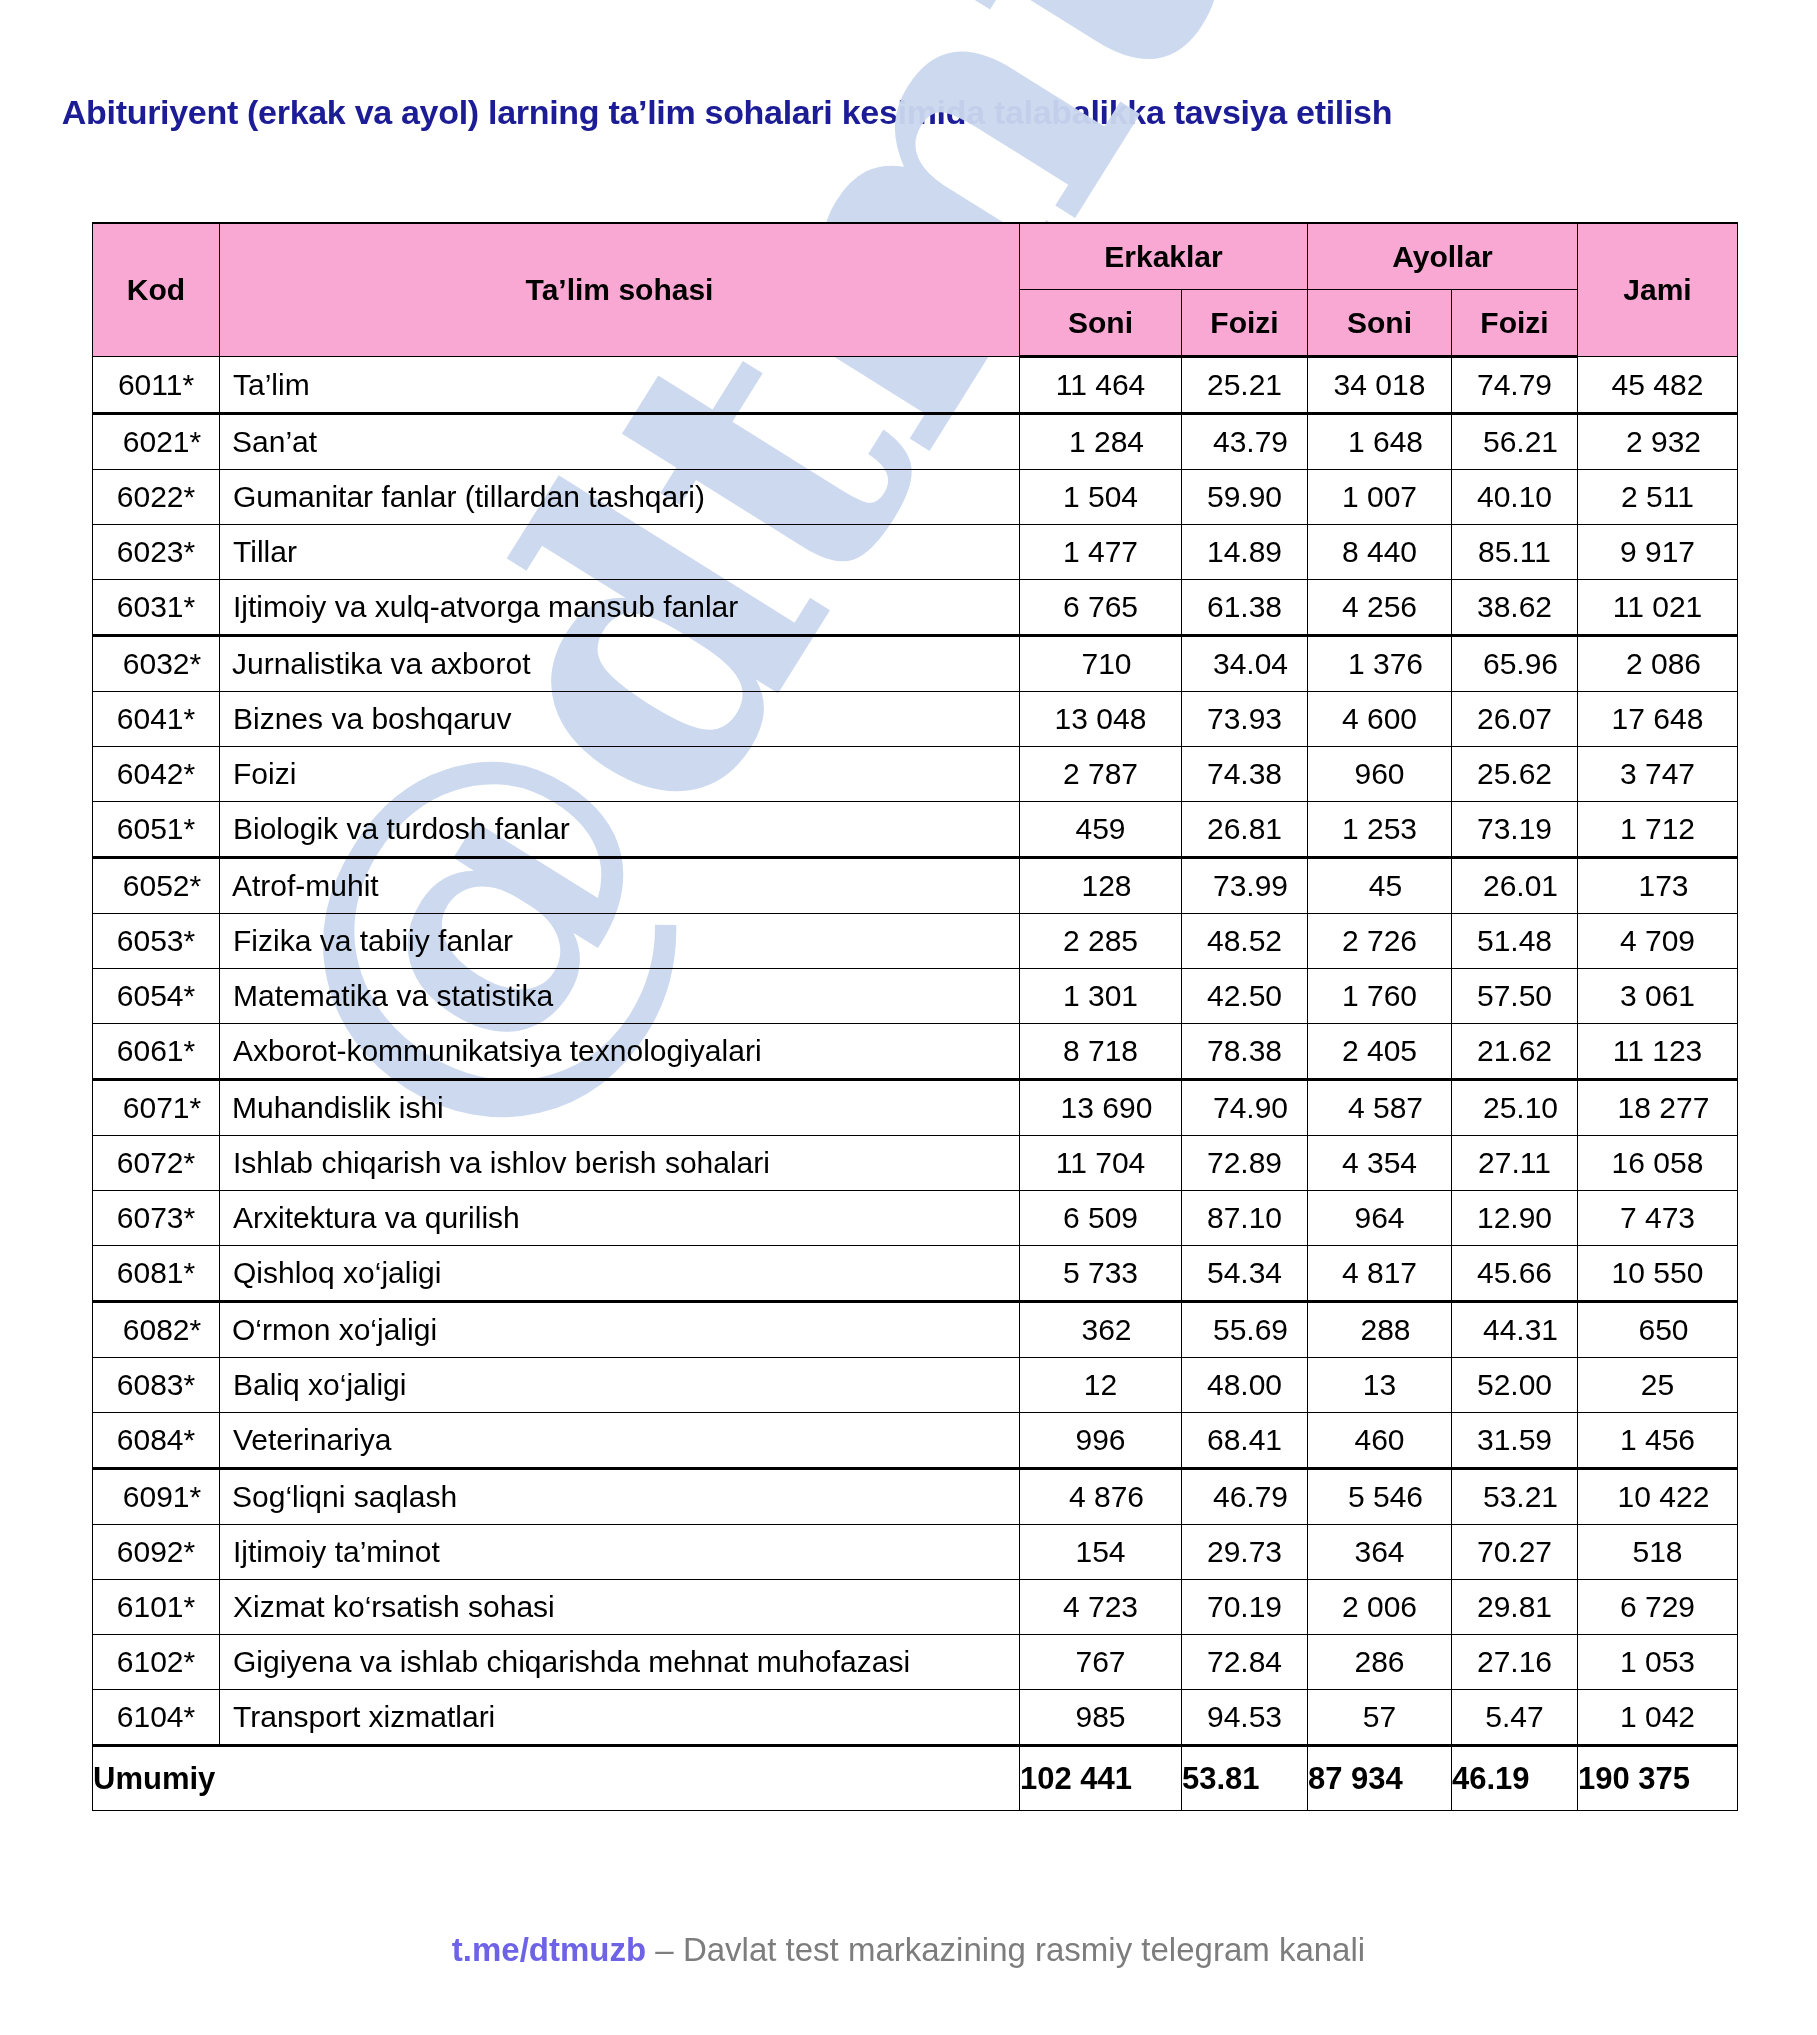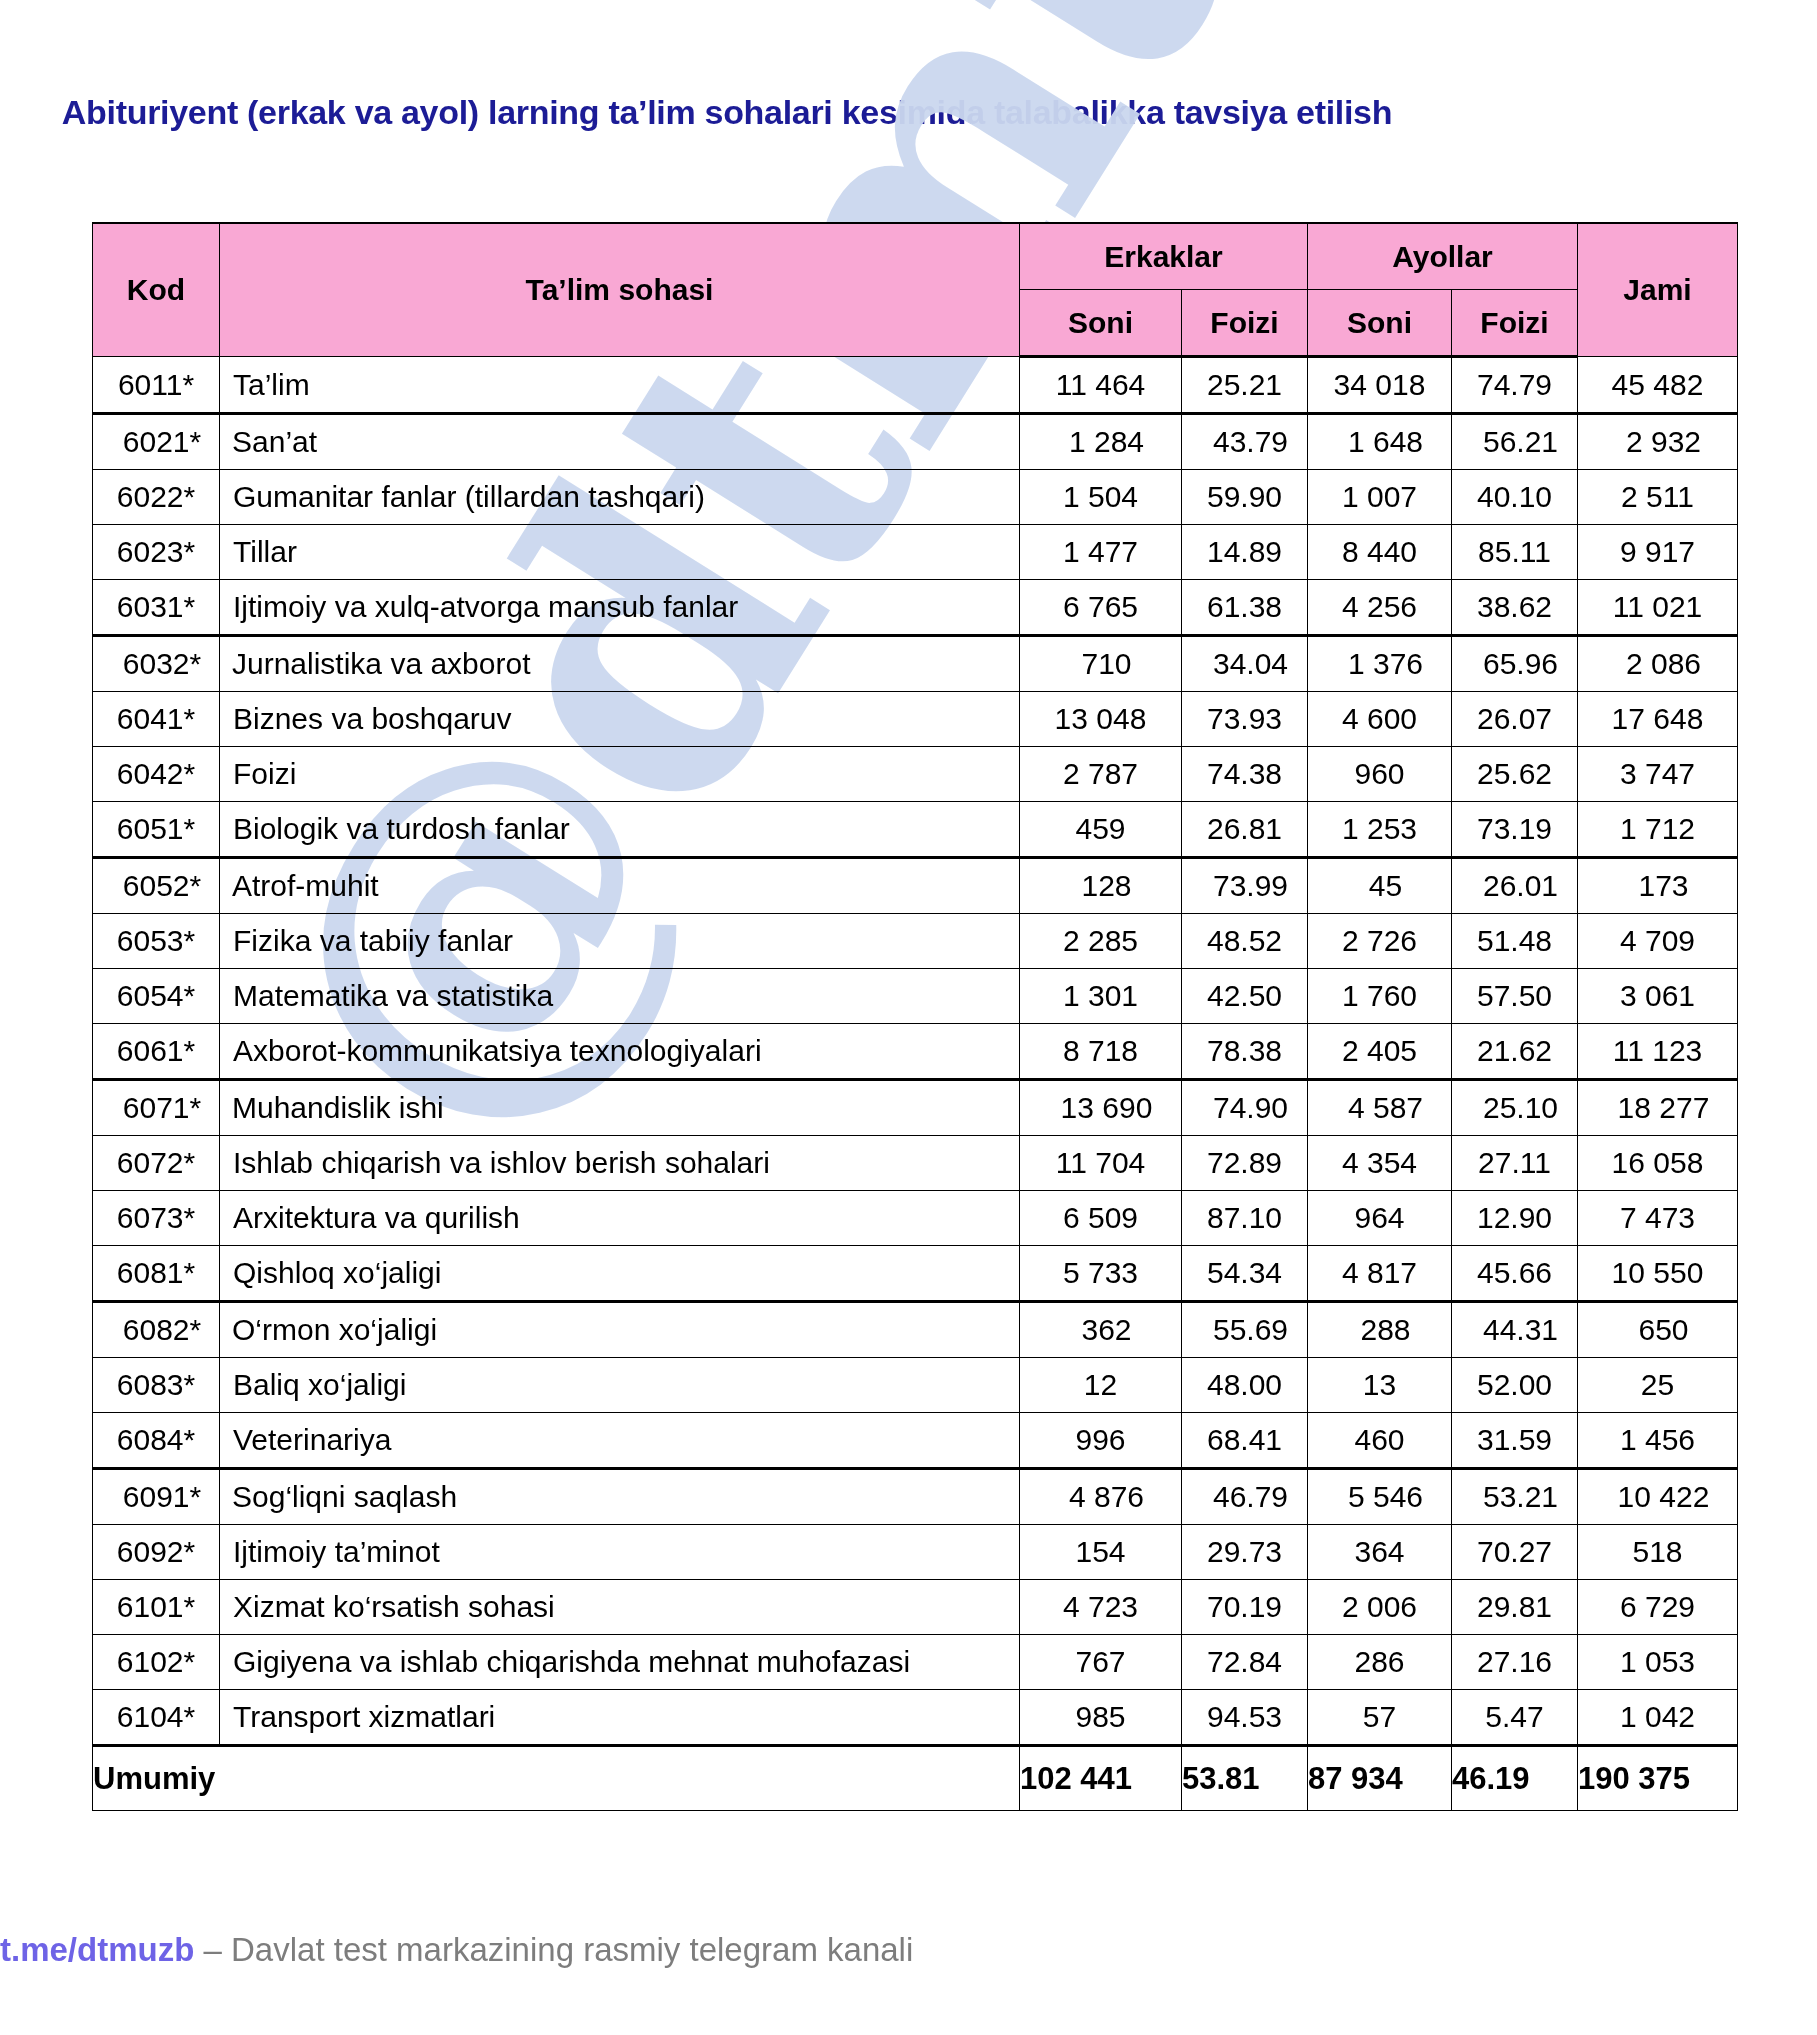--- a/index.html
+++ b/index.html
@@ -98,21 +98,21 @@
       font-size: 31px;
       border-top: 3.7px solid #000;
       margin-left: 12px;
     }
 
     .footer {
       position: absolute;
       left: 0;
       top: 1931px;
       width: 1817px;
-      text-align: left;
+      text-align: center;
       font-size: 33px;
       color: #7d7d7d;
     }
     .footer .link {
       color: #6e63e6;
       font-weight: bold;
     }
   </style>
 </head>
 <body>

